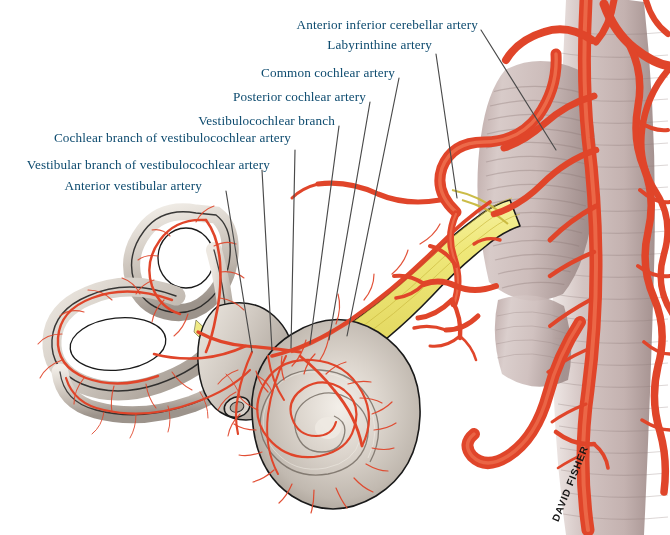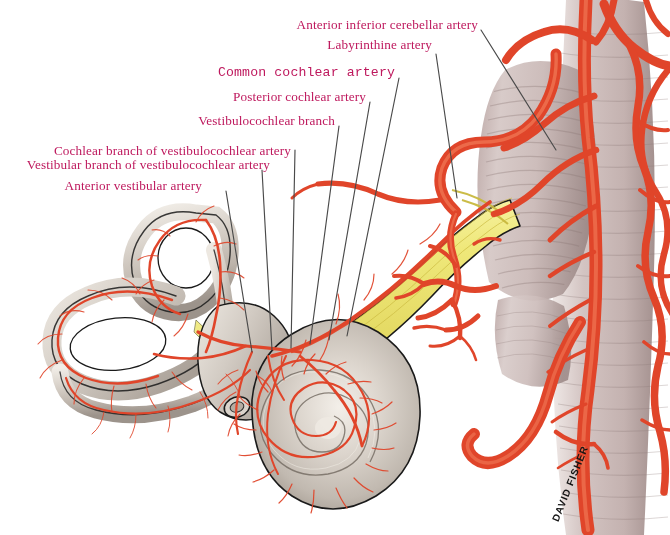--- a/index.html
+++ b/index.html
@@ -10,21 +10,21 @@
     -webkit-font-smoothing:antialiased;
   }
   #figure{position:absolute;left:0;top:0;width:670px;height:535px;}
   #figure svg{display:block;width:670px;height:535px;}
 
   .lbl{
     position:absolute;
     font-family:"Liberation Serif","DejaVu Serif",serif;
     font-size:13.2px;
     line-height:15px;
-    color:#be185d;
+    color:#0c4a6e;
     white-space:nowrap;
     letter-spacing:0.01em;
     text-align:right;
   }
   .sig{
     position:absolute;
     font-family:"Liberation Sans","DejaVu Sans",sans-serif;
     font-size:10px;
     font-weight:700;
     letter-spacing:0.9px;
@@ -455,21 +455,21 @@
     <line x1="226" y1="191" x2="252" y2="352"></line>
   </g>
 
   </g>
 </svg>
 </div>
 
 <div id="labels">
   <div class="lbl" style="right:192px;top:17px;">Anterior inferior cerebellar artery</div>
   <div class="lbl" style="right:238px;top:37px;">Labyrinthine artery</div>
-  <div class="lbl" style="right:275px;top:65px;font-family:Liberation Mono, monospace;">Common cochlear artery</div>
+  <div class="lbl" style="right:275px;top:65px;">Common cochlear artery</div>
   <div class="lbl" style="right:304px;top:89px;">Posterior cochlear artery</div>
   <div class="lbl" style="right:335px;top:113px;">Vestibulocochlear branch</div>
-  <div class="lbl" style="right:379px;top:143px;">Cochlear branch of vestibulocochlear artery</div>
+  <div class="lbl" style="right:379px;top:130px;">Cochlear branch of vestibulocochlear artery</div>
   <div class="lbl" style="right:400px;top:157px;">Vestibular branch of vestibulocochlear artery</div>
   <div class="lbl" style="right:468px;top:178px;">Anterior vestibular artery</div>
 </div>
 
 <div class="sig" style="left:560px;top:512px;">DAVID FISHER</div>
 
 </body></html>

